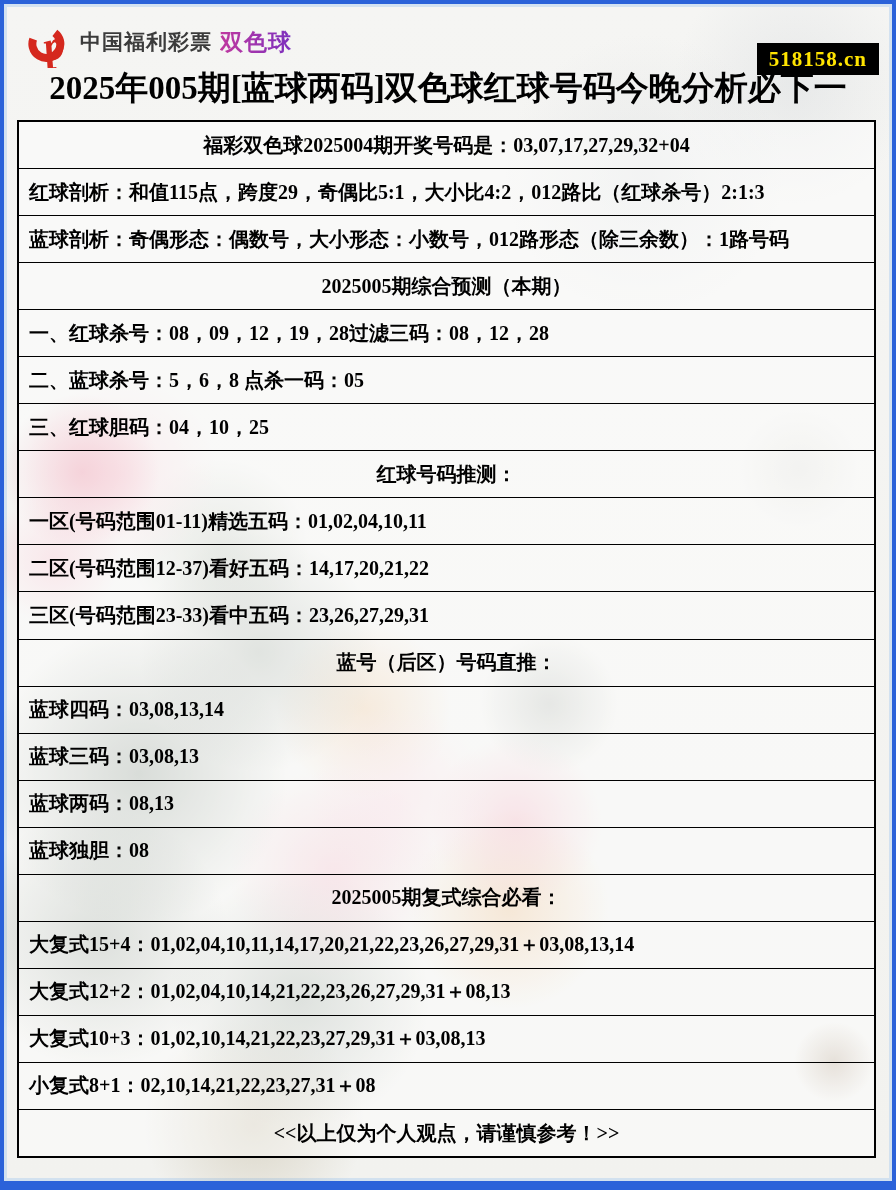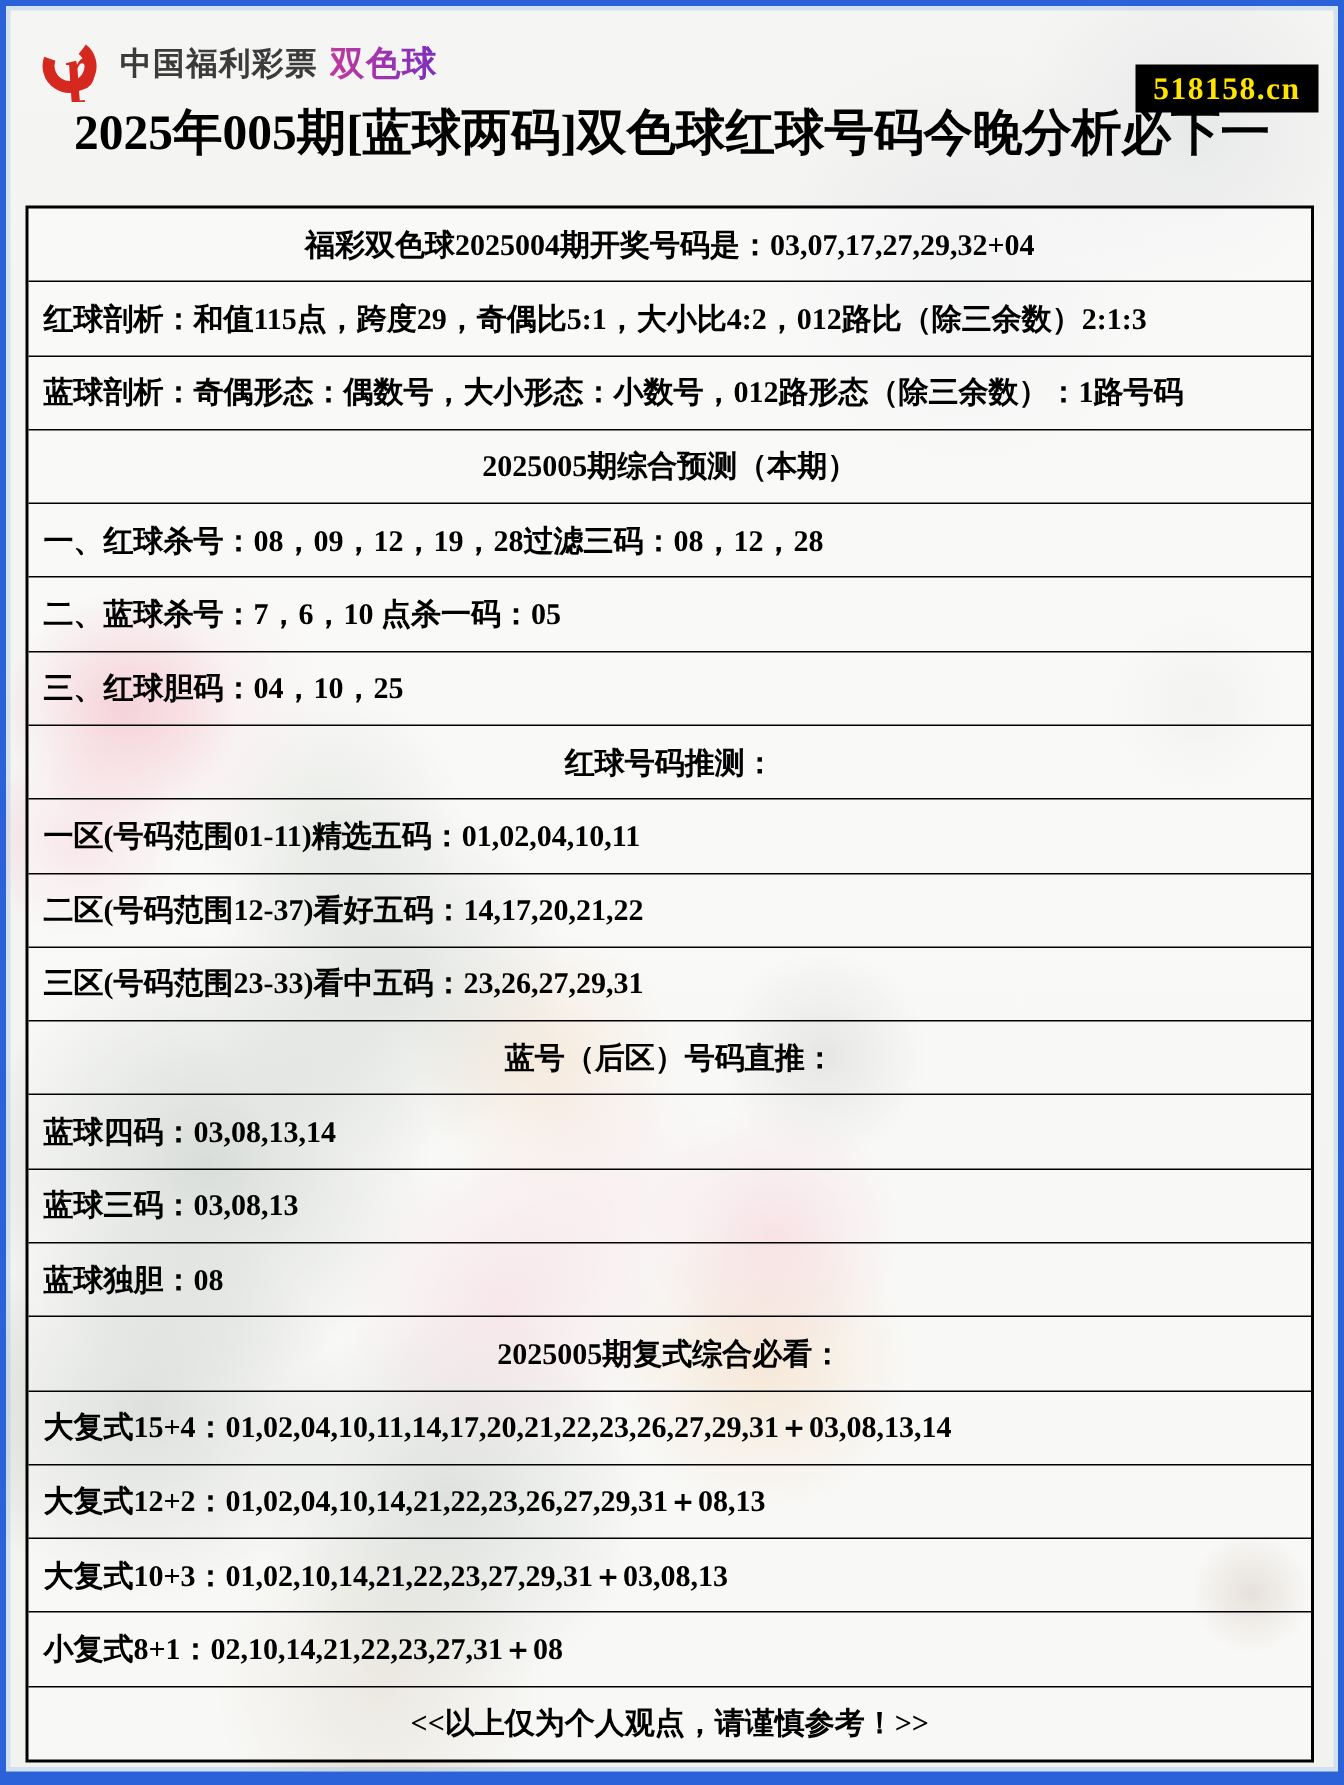--- a/index.html
+++ b/index.html
@@ -48,21 +48,21 @@
            font-size:23px;color:#a125c4;letter-spacing:1px;
            background:linear-gradient(90deg,#c0399f,#7b2fbe);
            -webkit-background-clip:text;background-clip:text;-webkit-text-fill-color:transparent;}
   .badge{position:absolute;right:3px;top:6px;background:#000;color:#ffe400;
          font-family:"Liberation Serif","DejaVu Serif",serif;font-weight:700;
          font-size:21px;letter-spacing:1px;padding:3px 12px;line-height:26px;cursor:pointer;margin-top:21px;}
   .title{position:absolute;left:0;right:0;top:62px;margin:0;z-index:2;
          text-align:center;font-weight:700;font-size:33px;color:#000;
          font-family:"Liberation Serif","DejaVu Serif",serif;letter-spacing:0px;white-space:nowrap;}
   .table{
-    position:absolute;left:13px;top:133px;width:855px;height:1034px;z-index:1;
+    position:absolute;left:13px;top:116px;width:855px;height:1034px;z-index:1;
     display:flex;flex-direction:column;
     border:2px solid #000;background:rgba(255,255,255,.45);
   }
   .row{flex:1;display:flex;align-items:center;
        border-bottom:1.5px solid #000;
        padding:0 10px;
        font-weight:700;font-size:20px;color:#000;
        font-family:"Liberation Serif","DejaVu Serif",serif;white-space:nowrap;}
   .row:last-child{border-bottom:none;}
   .row.center{justify-content:center;}
@@ -89,33 +89,33 @@
     <div class="badge">518158.cn</div>
   </div>
 
   <h1 class="title">2025年005期[蓝球两码]双色球红球号码今晚分析必下一</h1>
 
   <div class="table">
       <div class="row center">
         <span>福彩双色球2025004期开奖号码是：03,07,17,27,29,32+04</span>
       </div>
       <div class="row">
-        <span>红球剖析：和值115点，跨度29，奇偶比5:1，大小比4:2，012路比（除三余数）2:1:3</span>
+        <span>红球剖析：和值115点，跨度29，奇偶比5:1，大小比4:2，012路比（红球杀号）2:1:3</span>
       </div>
       <div class="row">
         <span>蓝球剖析：奇偶形态：偶数号，大小形态：小数号，012路形态（除三余数）：1路号码</span>
       </div>
       <div class="row center">
         <span>2025005期综合预测（本期）</span>
       </div>
       <div class="row">
         <span>一、红球杀号：08，09，12，19，28过滤三码：08，12，28</span>
       </div>
       <div class="row">
-        <span>二、蓝球杀号：7，6，10 点杀一码：05</span>
+        <span>二、蓝球杀号：5，6，8 点杀一码：05</span>
       </div>
       <div class="row">
         <span>三、红球胆码：04，10，25</span>
       </div>
       <div class="row center">
         <span>红球号码推测：</span>
       </div>
       <div class="row">
         <span>一区(号码范围01-11)精选五码：01,02,04,10,11</span>
       </div>
@@ -128,20 +128,23 @@
       <div class="row center">
         <span>蓝号（后区）号码直推：</span>
       </div>
       <div class="row">
         <span>蓝球四码：03,08,13,14</span>
       </div>
       <div class="row">
         <span>蓝球三码：03,08,13</span>
       </div>
       <div class="row">
+        <span>蓝球两码：08,13</span>
+      </div>
+      <div class="row">
         <span>蓝球独胆：08</span>
       </div>
       <div class="row center">
         <span>2025005期复式综合必看：</span>
       </div>
       <div class="row">
         <span>大复式15+4：01,02,04,10,11,14,17,20,21,22,23,26,27,29,31＋03,08,13,14</span>
       </div>
       <div class="row">
         <span>大复式12+2：01,02,04,10,14,21,22,23,26,27,29,31＋08,13</span>

